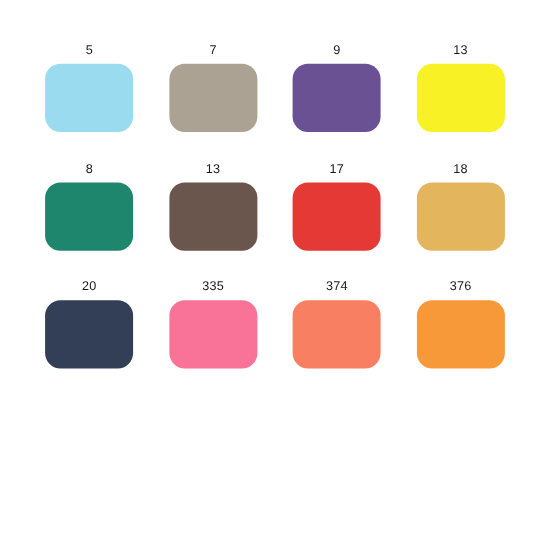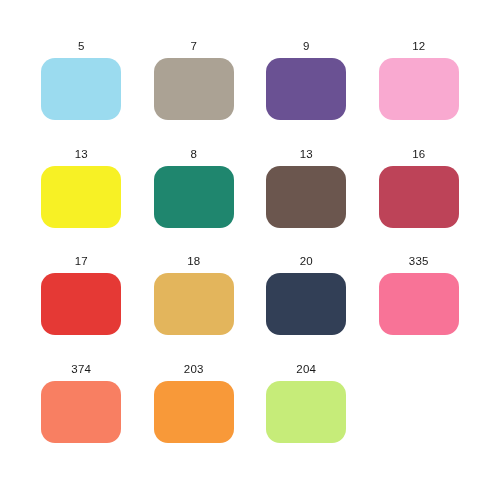--- a/index.html
+++ b/index.html
@@ -64,44 +64,36 @@
     <div class="swatch-label">7</div>
     <div class="swatch-chip" style="background: rgb(171, 162, 148);"></div>
   </div>
 
   <div class="swatch-cell">
     <div class="swatch-label">9</div>
     <div class="swatch-chip" style="background: rgb(106, 81, 147);"></div>
   </div>
 
 
-  <div class="swatch-cell">
-    <div class="swatch-label">12</div>
-    <div class="swatch-chip" style="background: rgb(249, 169, 208);"></div>
-  </div>
 
   <div class="swatch-cell">
     <div class="swatch-label">13</div>
     <div class="swatch-chip" style="background: rgb(247, 241, 37);"></div>
   </div>
 
   <div class="swatch-cell">
     <div class="swatch-label">8</div>
     <div class="swatch-chip" style="background: rgb(31, 134, 110);"></div>
   </div>
 
   <div class="swatch-cell">
     <div class="swatch-label">13</div>
     <div class="swatch-chip" style="background: rgb(107, 86, 78);"></div>
   </div>
 
-  <div class="swatch-cell">
-    <div class="swatch-label">16</div>
-    <div class="swatch-chip" style="background: rgb(189, 67, 88);"></div>
-  </div>
 
   <div class="swatch-cell">
     <div class="swatch-label">17</div>
     <div class="swatch-chip" style="background: rgb(229, 57, 53);"></div>
   </div>
 
   <div class="swatch-cell">
     <div class="swatch-label">18</div>
     <div class="swatch-chip" style="background: rgb(227, 181, 92);"></div>
   </div>
@@ -115,22 +107,18 @@
     <div class="swatch-label">335</div>
     <div class="swatch-chip" style="background: rgb(248, 115, 151);"></div>
   </div>
 
   <div class="swatch-cell">
     <div class="swatch-label">374</div>
     <div class="swatch-chip" style="background: rgb(248, 127, 98);"></div>
   </div>
 
   <div class="swatch-cell">
-    <div class="swatch-label">203</div>
+    <div class="swatch-label">376</div>
     <div class="swatch-chip" style="background: rgb(248, 153, 57);"></div>
   </div>
 
-  <div class="swatch-cell">
-    <div class="swatch-label">204</div>
-    <div class="swatch-chip" style="background: rgb(198, 236, 121);"></div>
-  </div>
 
 </div>
 
 </body></html>

